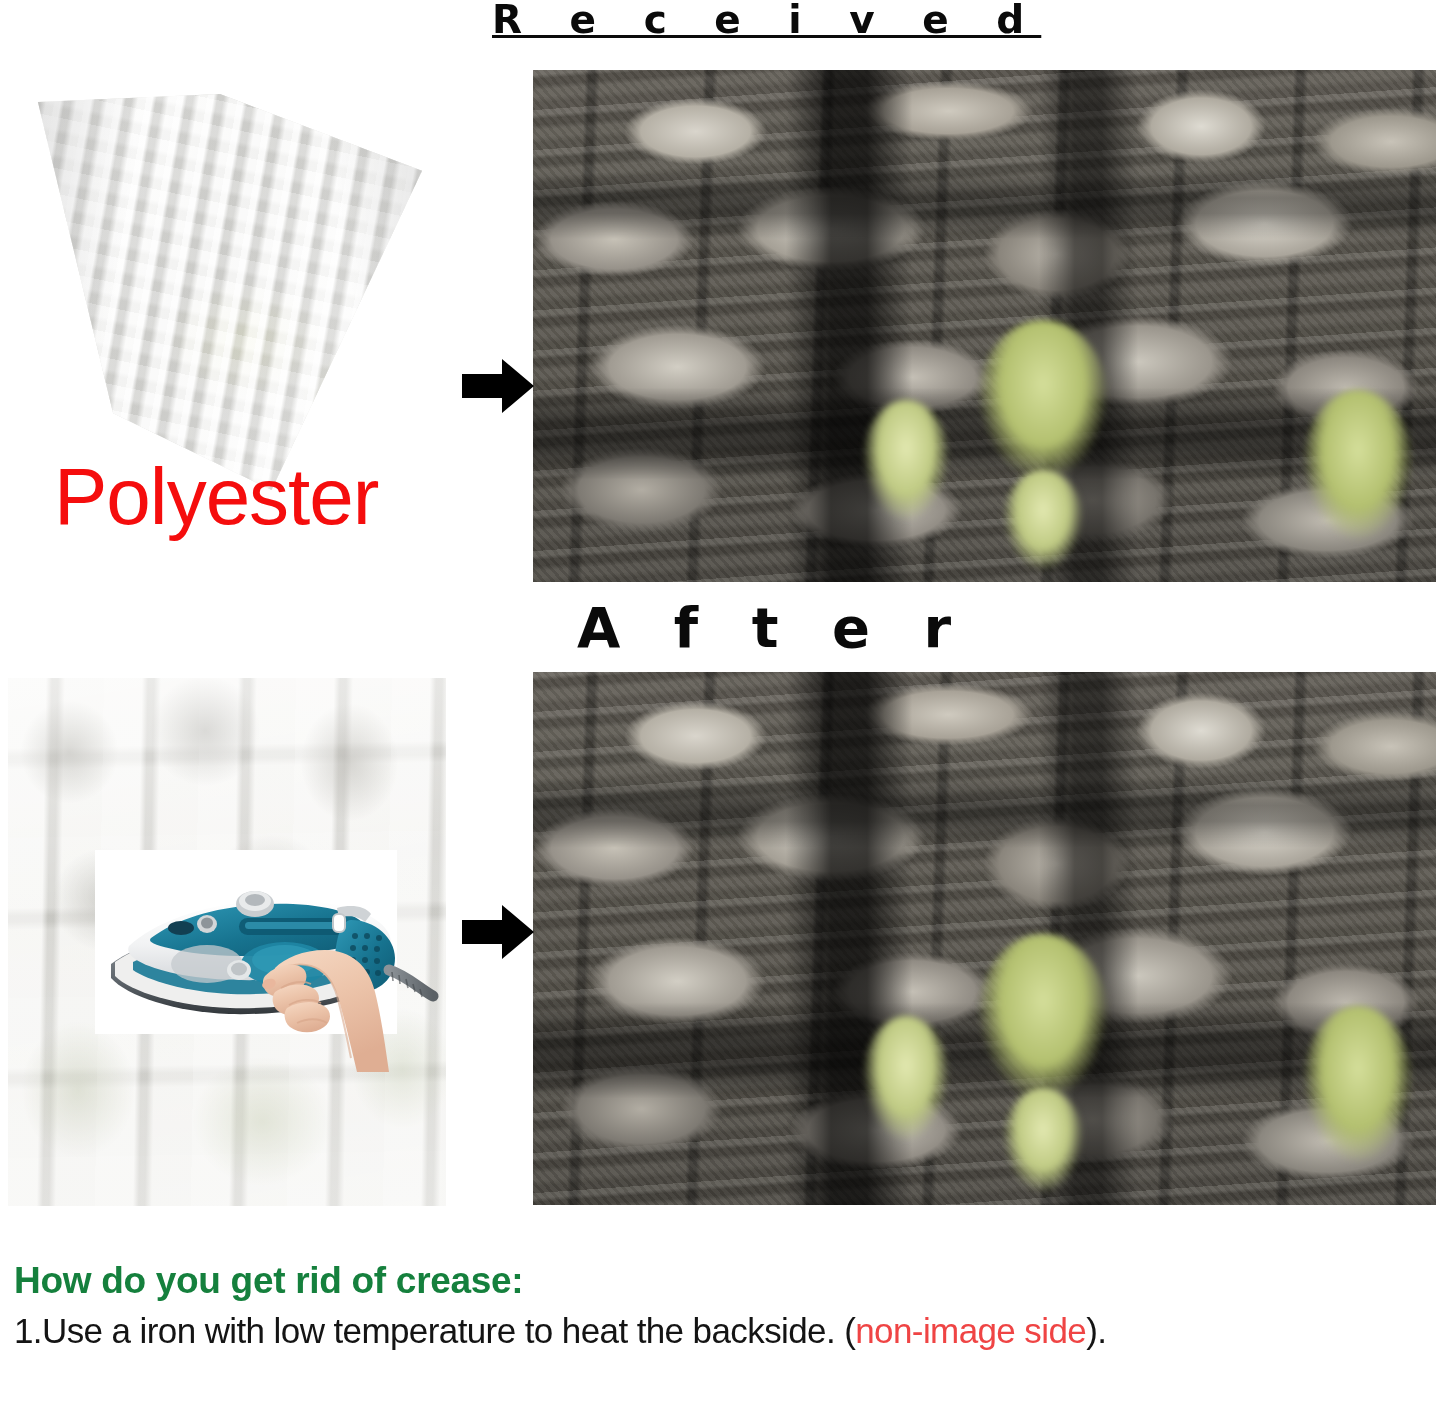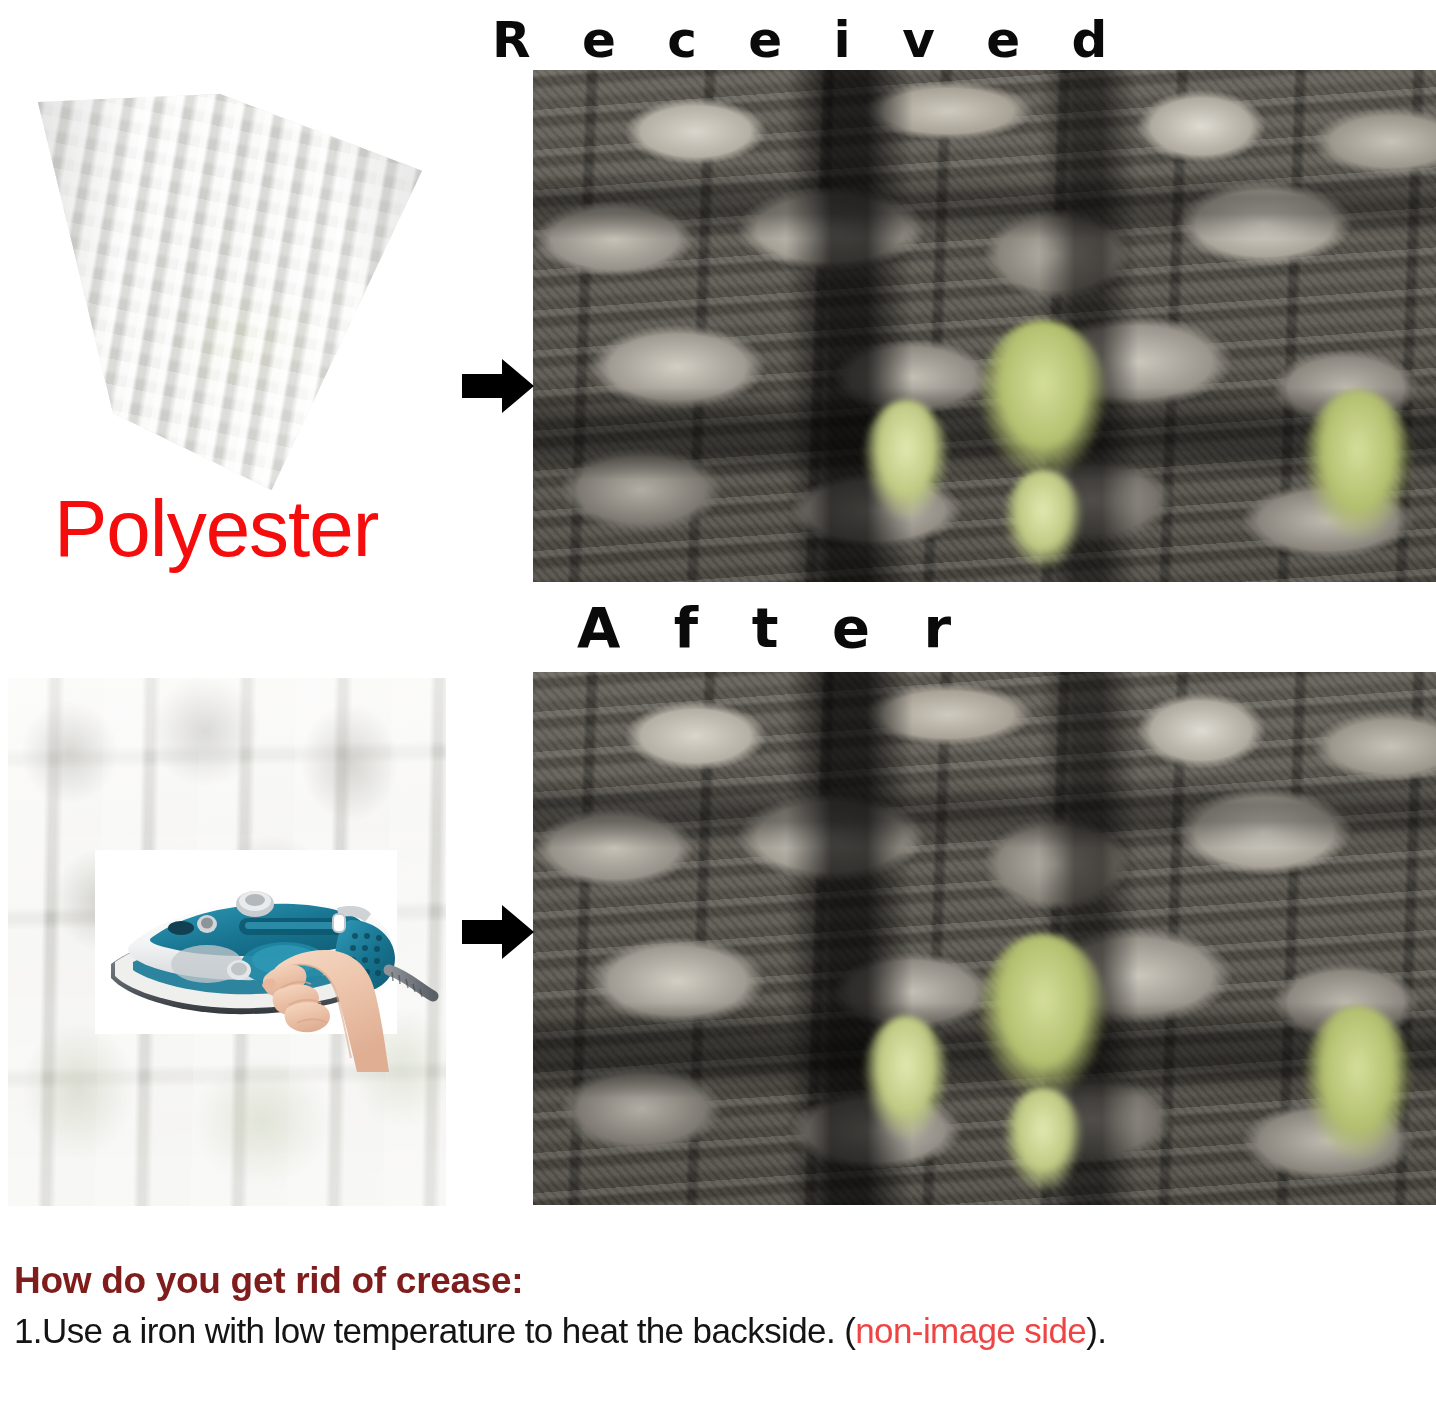--- a/index.html
+++ b/index.html
@@ -11,31 +11,30 @@
 
   
   .section-label{
     position:absolute;
     font-family:"DejaVu Sans", sans-serif;
     font-weight:bold;
     color:#0a0a0a;
     white-space:nowrap;
     line-height:1;
   }
-  #lbl-received{ left:492px; top:15px;  font-size:50px; letter-spacing:17px; }
+  #lbl-received{ left:492px; top:0;  font-size:39px; letter-spacing:17px;text-decoration:underline; }
   #lbl-after   { left:577px; top:600px; font-size:56px; letter-spacing:17px; }
 
   
   #polyester-text{
     position:absolute; left:54px; top:457px;
     font-family:"Liberation Sans", sans-serif;
     font-size:80px; font-weight:400; color:#f50d0d;
     letter-spacing:-1px; line-height:1; white-space:nowrap;
     z-index:6;
-    margin-top:32px;
   }
 
   
   .arrow{ position:absolute; z-index:5; }
   #arrow-top   { left:462px; top:357px; width:72px; height:58px; }
   #arrow-bottom{ left:462px; top:903px; width:72px; height:58px; }
   .arrow svg{display:block;width:100%;height:100%;}
 
   
   .photo{ position:absolute; overflow:hidden; }
@@ -168,21 +167,21 @@
     position:absolute; left:95px; top:850px; width:302px; height:184px;
     background:#ffffff; z-index:4; overflow:visible;
   }
   #iron-wrap{ position:absolute; inset:0; }
   #iron-wrap svg{ position:absolute; left:-6px; top:-4px; width:320px; height:230px; overflow:visible;}
 
   
   #care-block{ position:absolute; left:14px; top:1262px; width:1410px; }
   #care-heading{
     font-family:"Liberation Sans", sans-serif;
-    font-size:37px; font-weight:bold; color:#7f1d1d;
+    font-size:37px; font-weight:bold; color:#15803d;
     line-height:1.05; letter-spacing:-0.3px; white-space:nowrap;
   }
   .care-line{
     font-family:"Liberation Sans", sans-serif;
     font-size:35px; color:#141414; line-height:1.16;
     letter-spacing:-0.6px; white-space:nowrap;
   }
   #care-line-1{ margin-top:10px; }
   #care-line-2{ margin-top:3px; }
   .hl{ color:#ef4444; }

